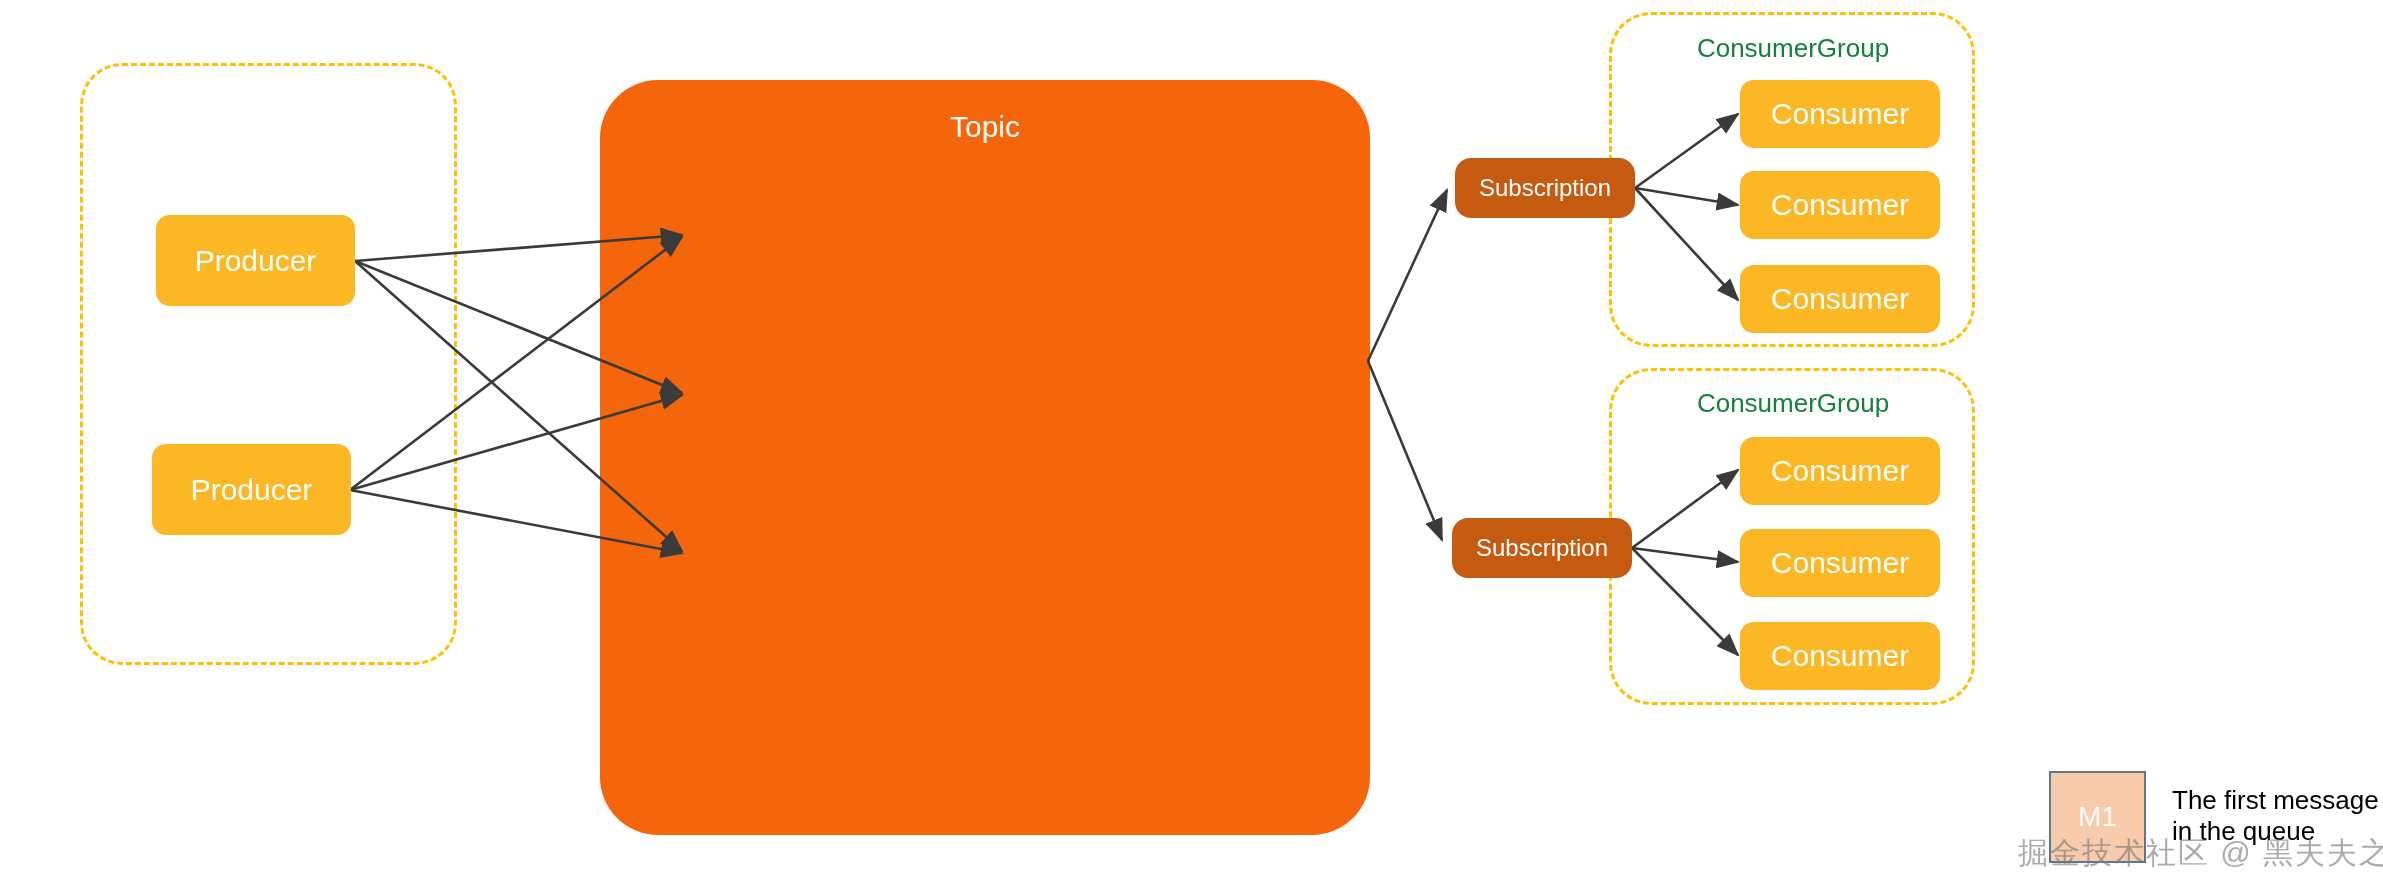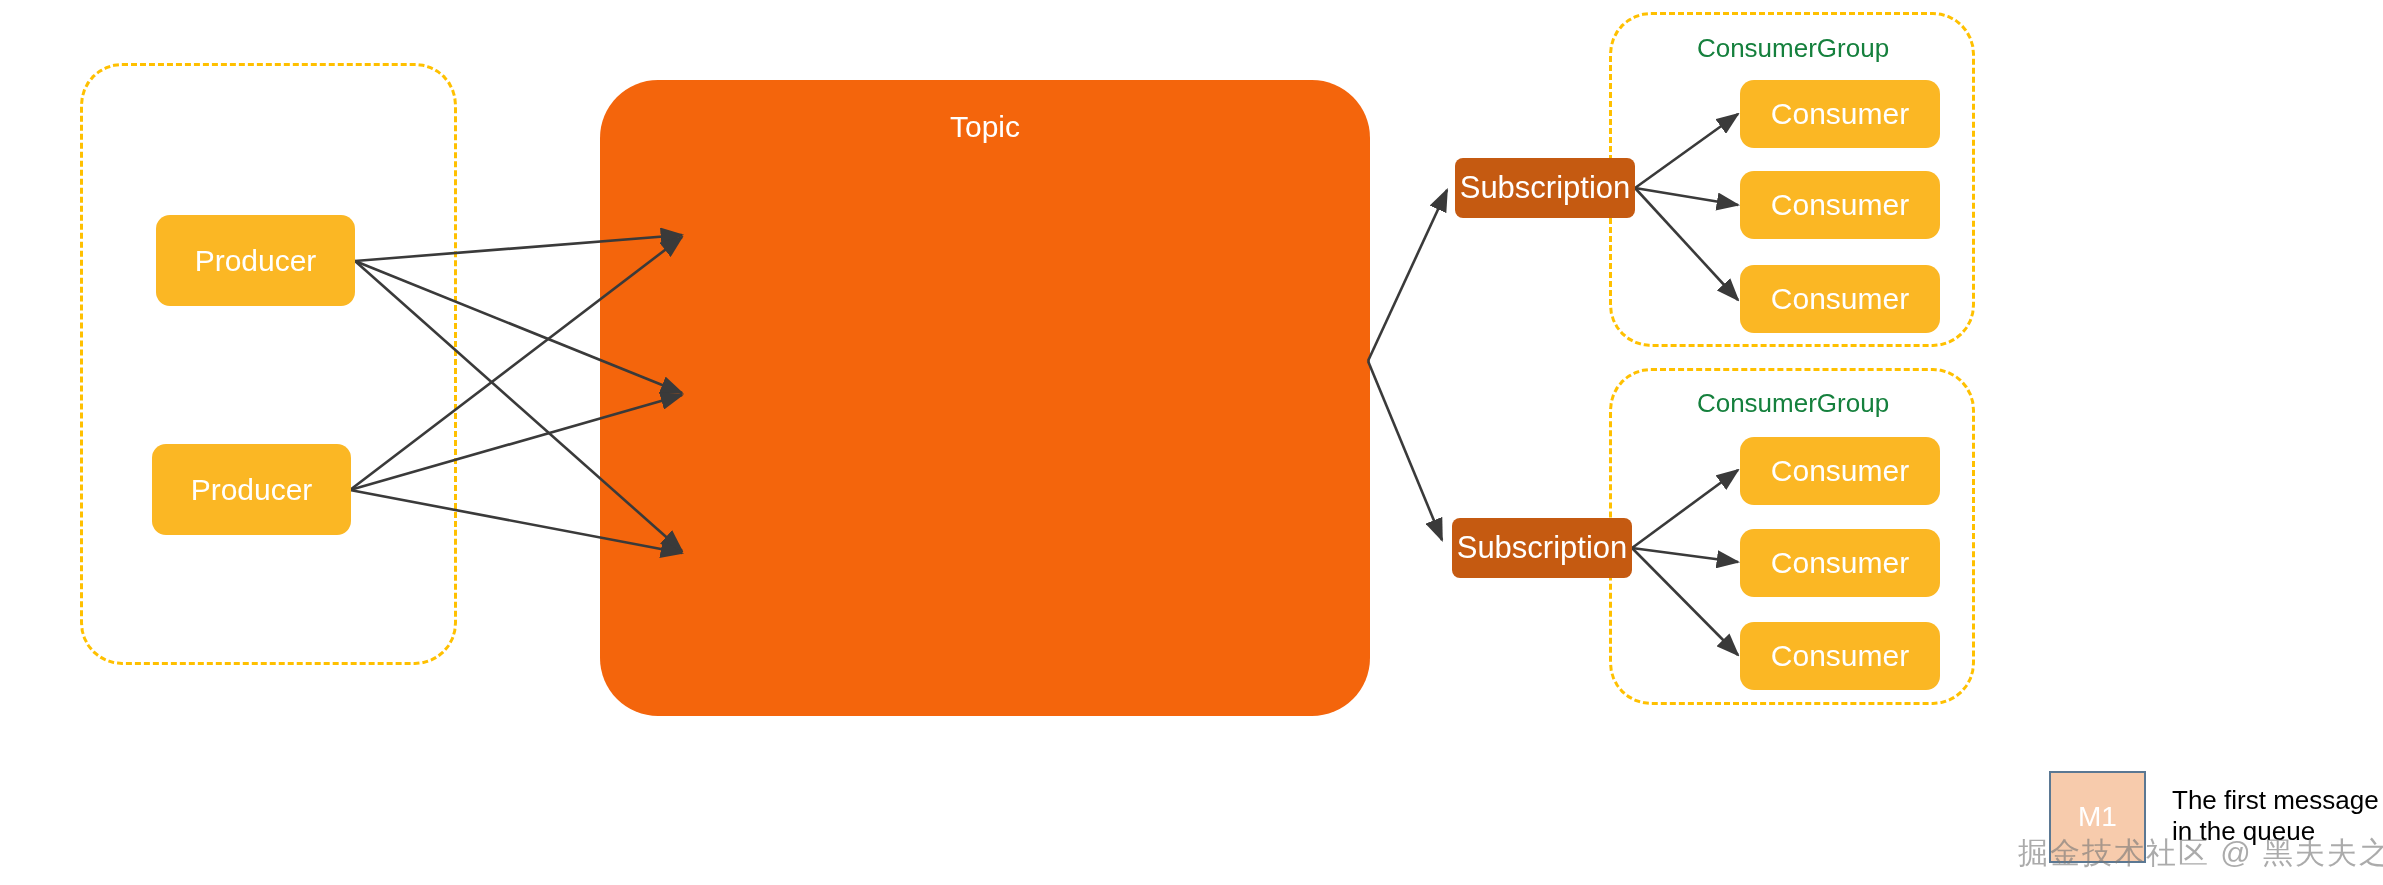--- a/index.html
+++ b/index.html
@@ -57,22 +57,22 @@
     border-radius: 14px;
     font-size: 30px;
   }
   .consumer-node {
     background: #FBB724;
     border-radius: 14px;
     font-size: 30px;
   }
   .subscription-node {
     background: #C55A11;
-    border-radius: 8px;
-    font-size: 31px;
+    border-radius: 16px;
+    font-size: 24px;
     z-index: 9;
   }
   .topic-box {
     position: absolute;
     background: #F4650C;
     border-radius: 58px;
     box-sizing: border-box;
     z-index: 2;
   }
   .topic-title {
@@ -146,21 +146,21 @@
     z-index: 12;
   }
 </style>
 </head>
 <body>
 
 <div id="canvas">
 
   <div class="dashed-group" style="left:80px; top:63px; width:377px; height:602px;"></div>
 
-  <div class="topic-box" style="left:600px; top:80px; width:770px; height:636px;">
+  <div class="topic-box" style="left:600px; top:80px; width:770px; height:755px;">
     <div class="topic-title">Topic</div>
   </div>
 
   <div class="dashed-group" style="left:1609px; top:12px; width:366px; height:335px;"></div>
   <div class="dashed-group" style="left:1609px; top:368px; width:366px; height:337px;"></div>
 
   <svg class="edges" viewBox="0 0 2383 885" xmlns="http://www.w3.org/2000/svg">
     <defs>
       <marker id="arrowhead" markerWidth="9" markerHeight="7" refX="8.2" refY="3.5" orient="auto" markerUnits="strokeWidth">
         <polygon points="0 0, 9 3.5, 0 7" fill="#3A3A3A"></polygon>

